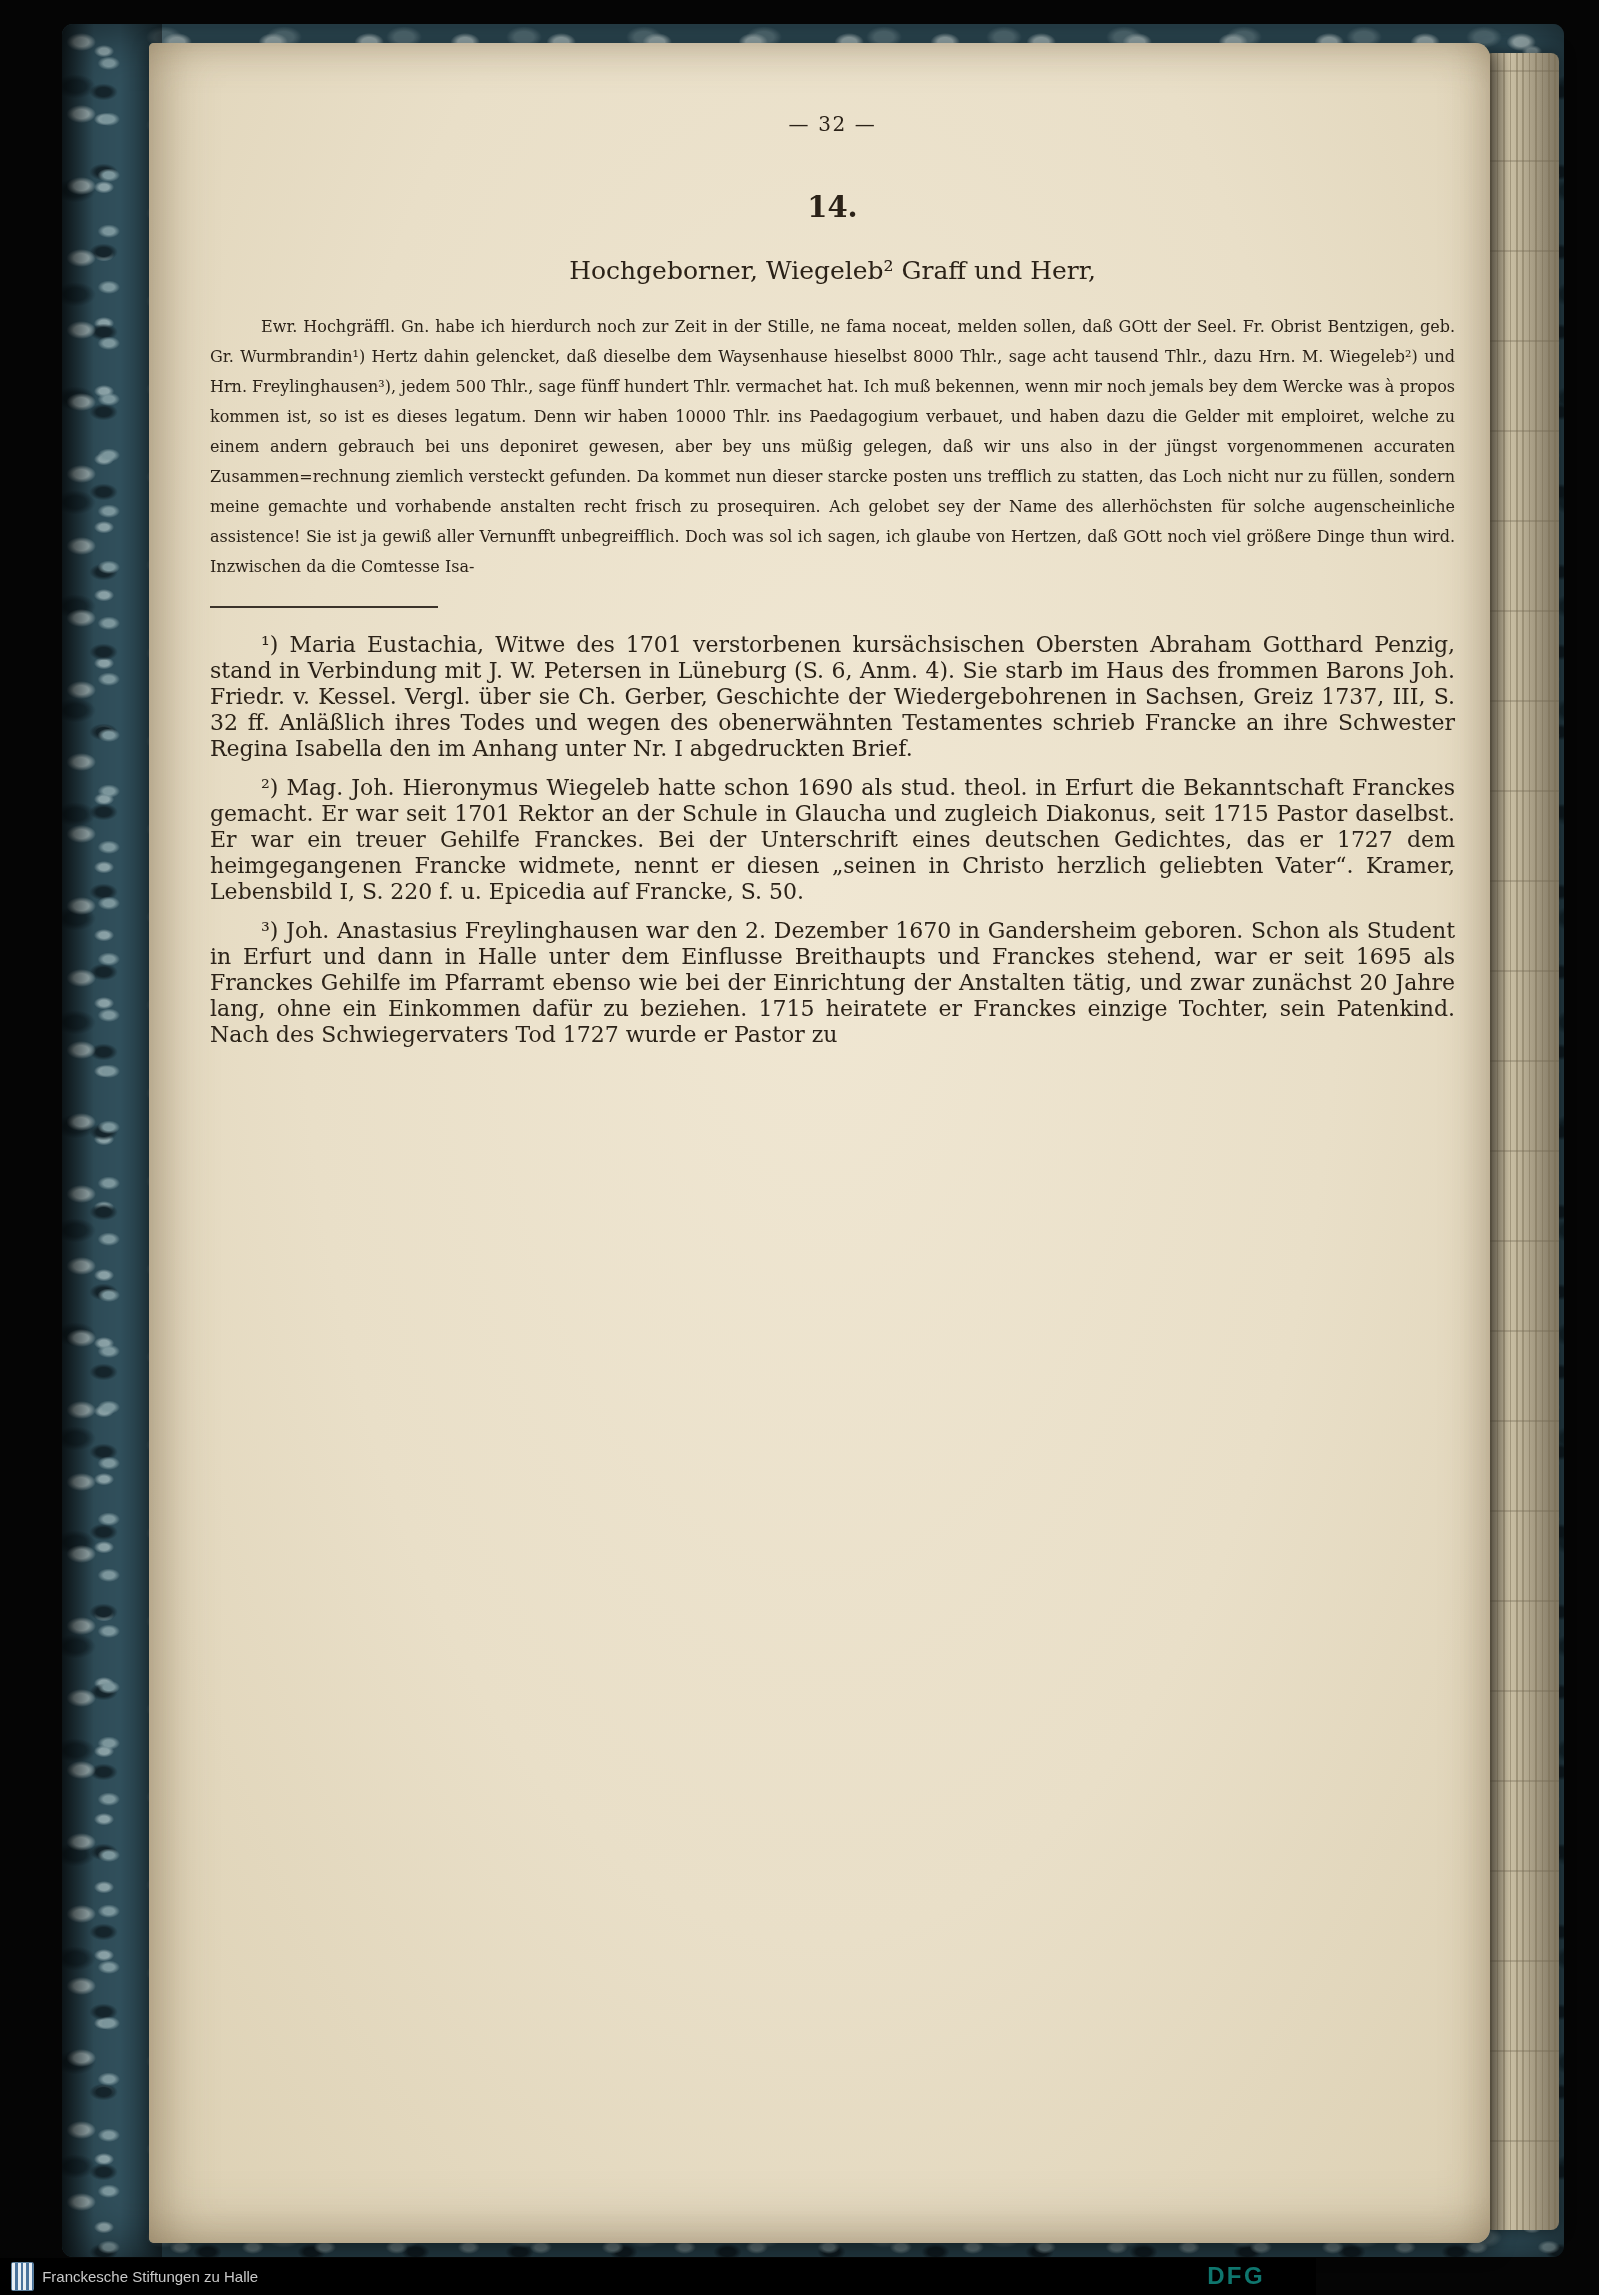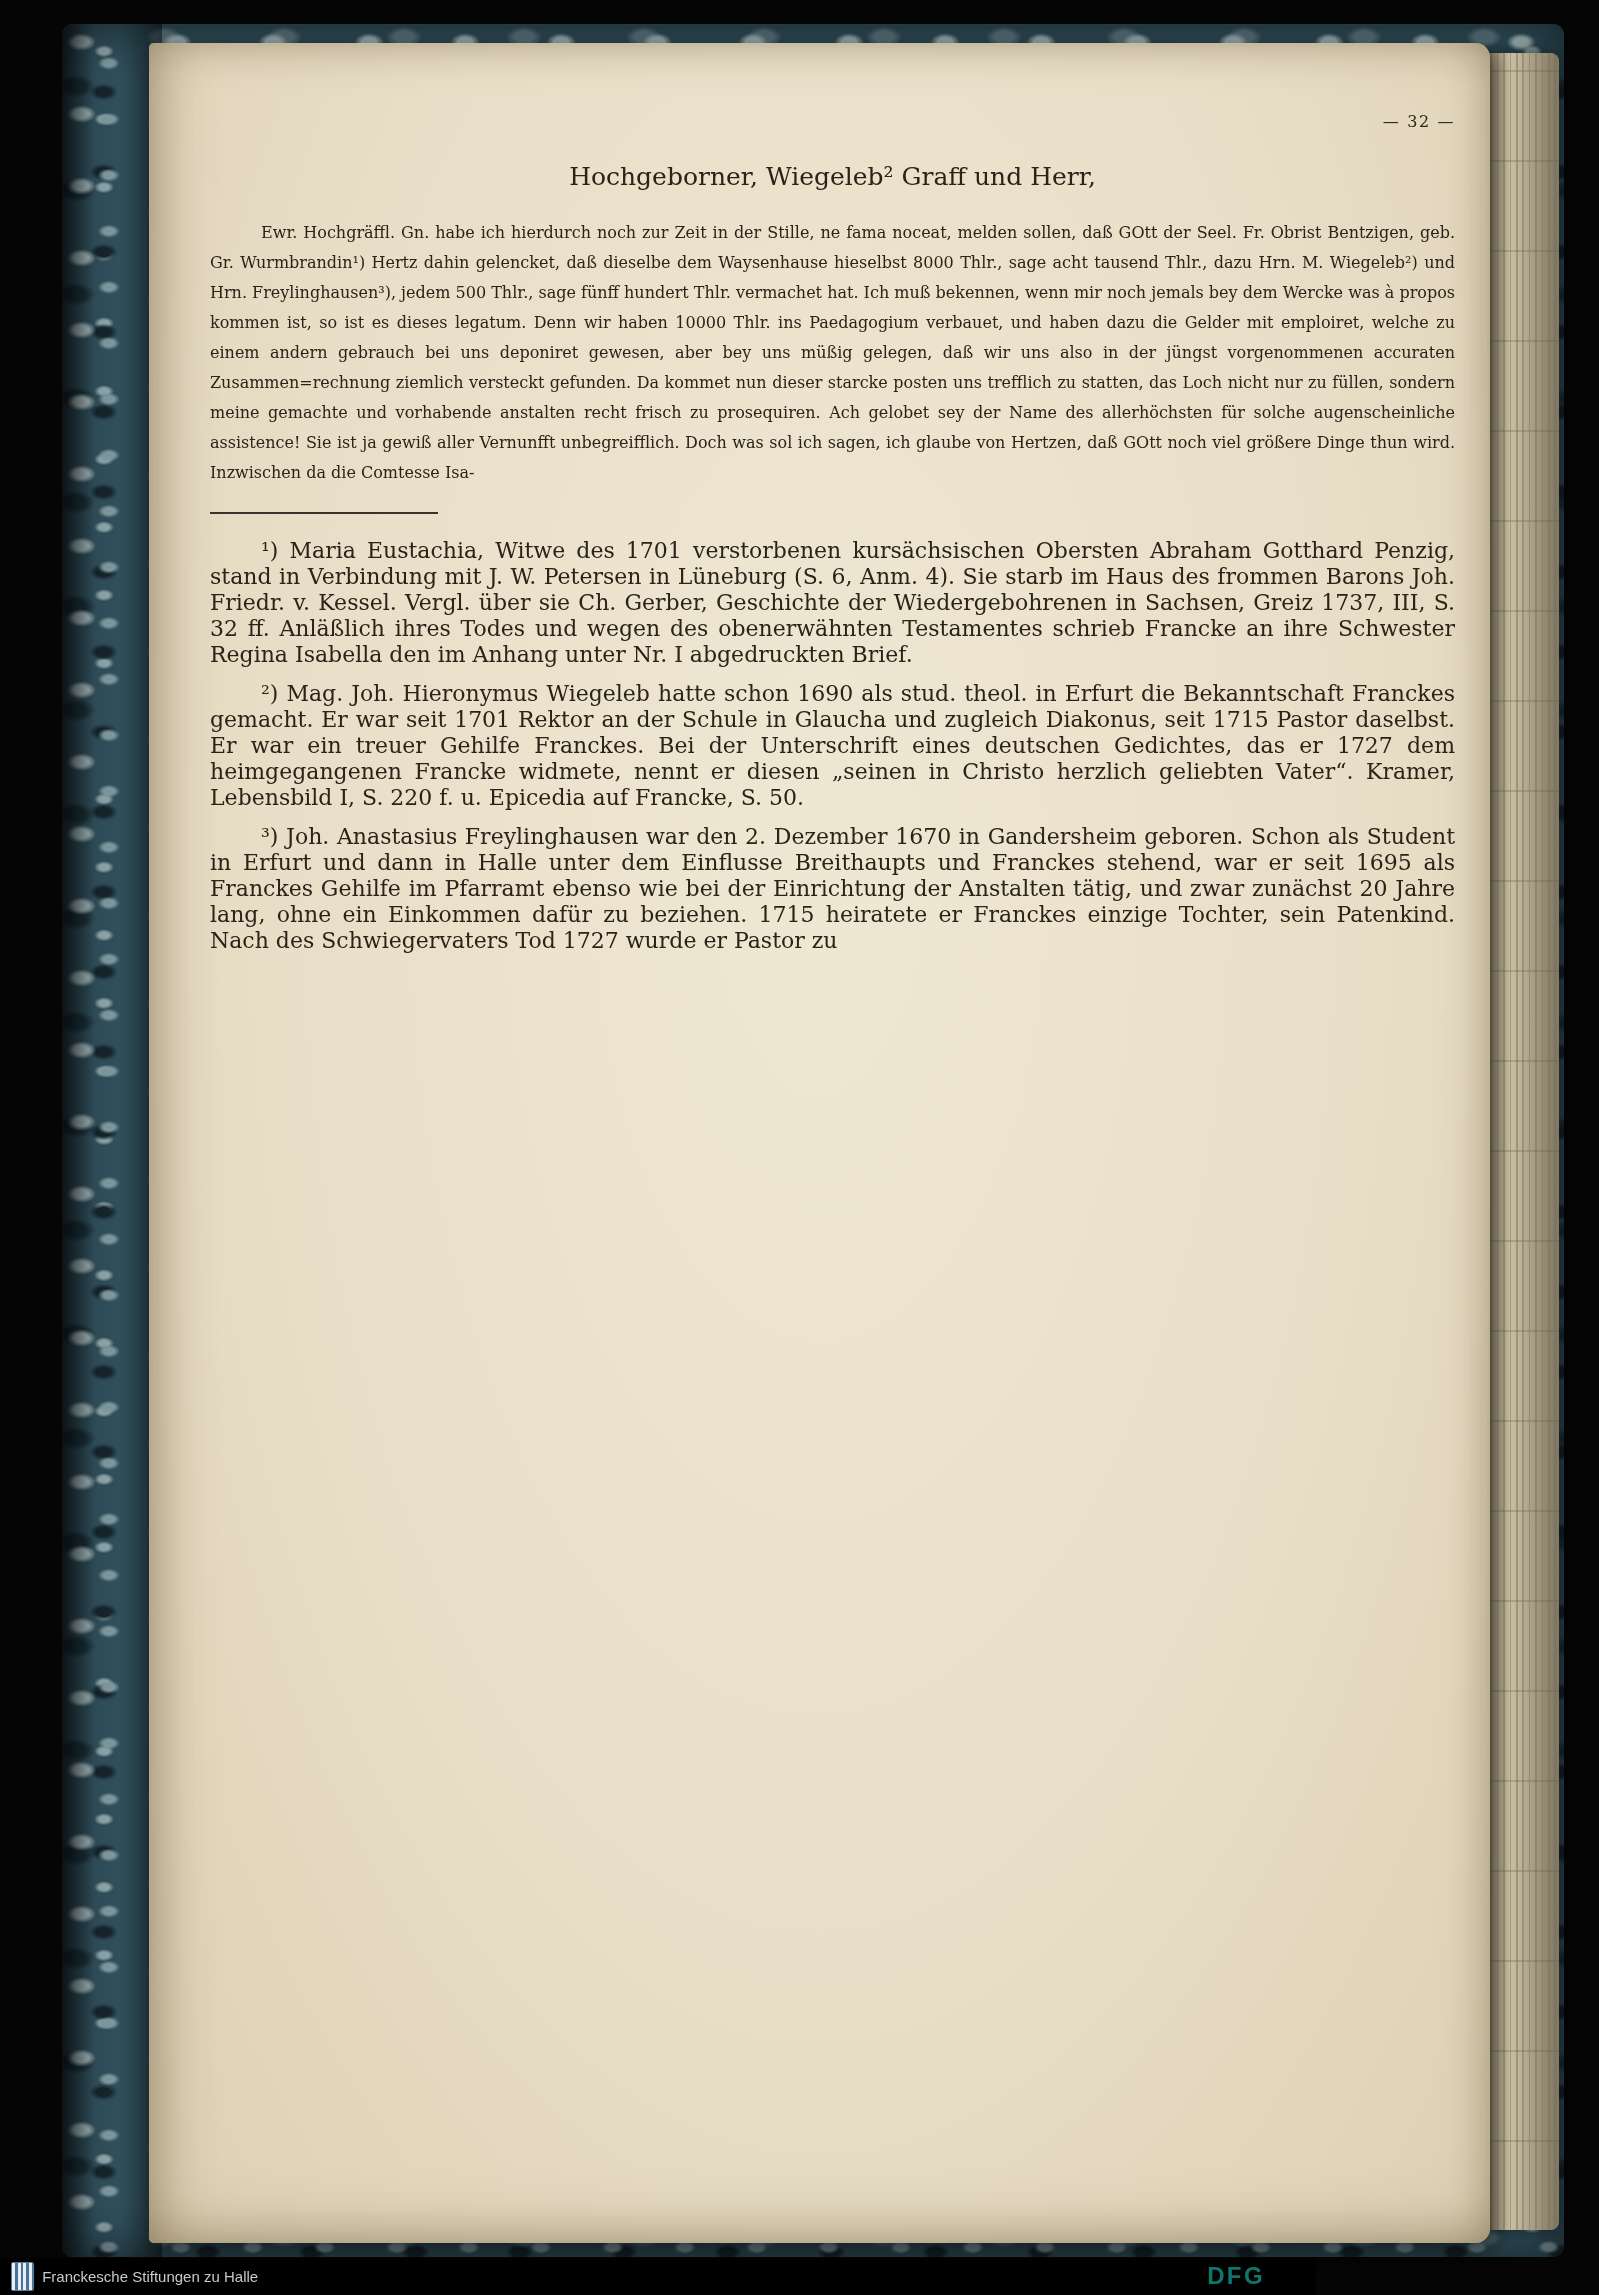--- a/index.html
+++ b/index.html
@@ -76,24 +76,24 @@
       4.8px 6.4px 19px rgba(0,0,0,.55);
   }
 
   .content {
     position: absolute;
     left: 61px; top: 69px;
     width: 1245px;
     color: #2b2218;
   }
   .pagenum {
-    text-align: right;
-    font-size: 16px;
+    text-align: center;
+    font-size: 20px;
     letter-spacing: 1.6px;
-    margin: 0 0 31px 0;
+    margin: 0 0 54px 0;
   }
   .heading {
     text-align: center;
     font-size: 29px;
     font-weight: 700;
     margin: 0 0 32px 0;
   }
   .salutation {
     text-align: center;
     font-size: 25px;
@@ -166,20 +166,21 @@
   <div class="cover">
     <div class="cover-spine-shadow"></div>
     <div class="cover-gutter-shadow"></div>
   </div>
 
   <div class="page-stack"></div>
 
   <div class="paper">
     <div class="content">
       <div class="pagenum">— 32 —</div>
+      <div class="heading">14.</div>
       <div class="salutation">Hochgeborner, Wiegeleb² Graff und Herr,</div>
       <p class="body-text">Ewr. Hochgräffl. Gn. habe ich hierdurch noch zur Zeit in der Stille, ne fama noceat, melden sollen, daß GOtt der Seel. Fr. Obrist Bentzigen, geb. Gr. Wurmbrandin¹) Hertz dahin gelencket, daß dieselbe dem Waysenhause hieselbst 8000 Thlr., sage acht tausend Thlr., dazu Hrn. M. Wiegeleb²) und Hrn. Freylinghausen³), jedem 500 Thlr., sage fünff hundert Thlr. vermachet hat. Ich muß bekennen, wenn mir noch jemals bey dem Wercke was à propos kommen ist, so ist es dieses legatum. Denn wir haben 10000 Thlr. ins Paedagogium verbauet, und haben dazu die Gelder mit emploiret, welche zu einem andern gebrauch bei uns deponiret gewesen, aber bey uns müßig gelegen, daß wir uns also in der jüngst vorgenommenen accuraten Zusammen=rechnung ziemlich versteckt gefunden. Da kommet nun dieser starcke posten uns trefflich zu statten, das Loch nicht nur zu füllen, sondern meine gemachte und vorhabende anstalten recht frisch zu prosequiren. Ach gelobet sey der Name des allerhöchsten für solche augenscheinliche assistence! Sie ist ja gewiß aller Vernunfft unbegreifflich. Doch was sol ich sagen, ich glaube von Hertzen, daß GOtt noch viel größere Dinge thun wird. Inzwischen da die Comtesse Isa-</p>
       <hr class="fn-rule">
       <p class="footnote">¹) Maria Eustachia, Witwe des 1701 verstorbenen kursächsischen Obersten Abraham Gotthard Penzig, stand in Verbindung mit J. W. Petersen in Lüneburg (S. 6, Anm. 4). Sie starb im Haus des frommen Barons Joh. Friedr. v. Kessel. Vergl. über sie Ch. Gerber, Geschichte der Wiedergebohrenen in Sachsen, Greiz 1737, III, S. 32 ff. Anläßlich ihres Todes und wegen des obenerwähnten Testamentes schrieb Francke an ihre Schwester Regina Isabella den im Anhang unter Nr. I abgedruckten Brief.</p>
       <p class="footnote">²) Mag. Joh. Hieronymus Wiegeleb hatte schon 1690 als stud. theol. in Erfurt die Bekanntschaft Franckes gemacht. Er war seit 1701 Rektor an der Schule in Glaucha und zugleich Diakonus, seit 1715 Pastor daselbst. Er war ein treuer Gehilfe Franckes. Bei der Unterschrift eines deutschen Gedichtes, das er 1727 dem heimgegangenen Francke widmete, nennt er diesen „seinen in Christo herzlich geliebten Vater“. Kramer, Lebensbild I, S. 220 f. u. Epicedia auf Francke, S. 50.</p>
       <p class="footnote">³) Joh. Anastasius Freylinghausen war den 2. Dezember 1670 in Gandersheim geboren. Schon als Student in Erfurt und dann in Halle unter dem Einflusse Breithaupts und Franckes stehend, war er seit 1695 als Franckes Gehilfe im Pfarramt ebenso wie bei der Einrichtung der Anstalten tätig, und zwar zunächst 20 Jahre lang, ohne ein Einkommen dafür zu beziehen. 1715 heiratete er Franckes einzige Tochter, sein Patenkind. Nach des Schwiegervaters Tod 1727 wurde er Pastor zu</p>
     </div>
   </div>
 
   <div class="bottom-bar">

